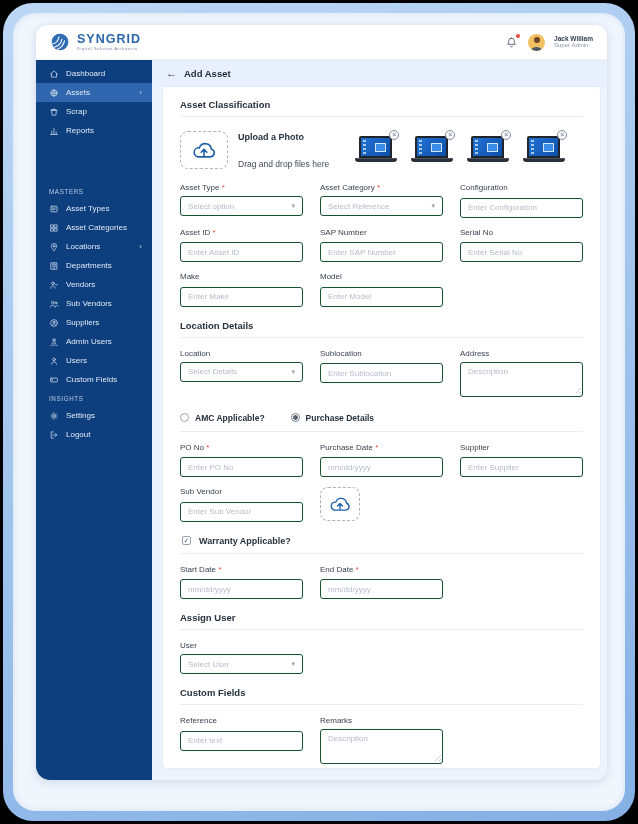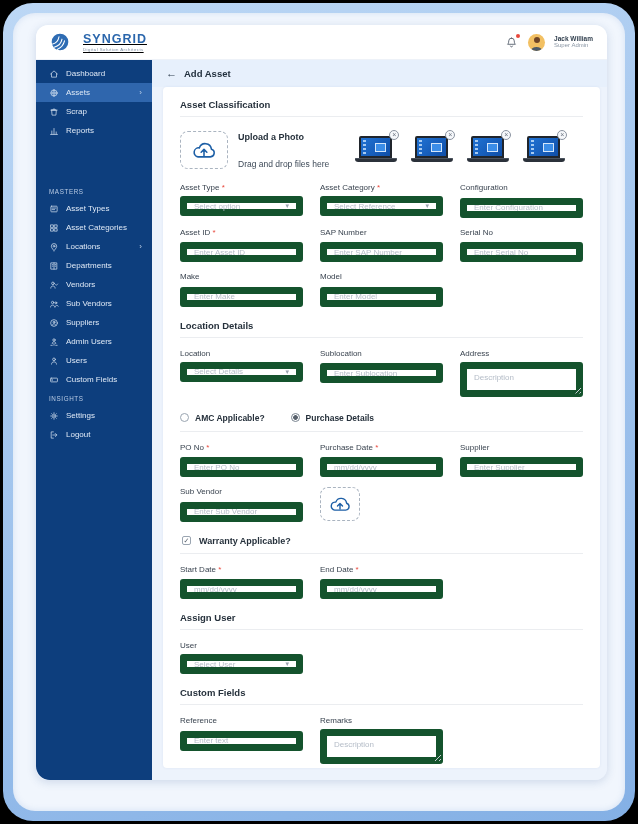--- a/index.html
+++ b/index.html
@@ -4,21 +4,21 @@
 <style>
   * { margin:0; padding:0; box-sizing:border-box; }
   html,body { width:638px; height:824px; background:#000; font-family:"Liberation Sans", sans-serif; overflow:hidden; }
   .stage { position:relative; width:638px; height:824px; }
   .bezel { position:absolute; inset:3px; border-radius:30px; background:linear-gradient(160deg,#bcd7f5,#84b0e5); }
   .surface { position:absolute; inset:13px; border-radius:22px; background:#f1f6fd; box-shadow:inset 0 0 6px rgba(120,160,210,.25); }
   .app { position:absolute; left:36px; top:25px; width:571px; height:755px; border-radius:12px; overflow:hidden; background:#edf3fc; box-shadow:0 2px 10px rgba(40,80,140,.18); display:flex; flex-direction:column; }
 
   
   .topbar { height:35px; background:#fff; display:flex; align-items:center; padding:0 14px; border-bottom:1px solid #eef2f8; flex:0 0 auto; }
-  .logo { display:flex; align-items:flex-end; gap:13px;text-decoration:underline; }
+  .logo { display:flex; align-items:center; gap:7px; }
   .logo-txt { display:flex; flex-direction:column; line-height:1; }
   .logo-name { font-size:12.5px; font-weight:bold; letter-spacing:1px; color:#2a66ac; }
   .logo-tag { font-size:4.3px; letter-spacing:.45px; color:#7d8da1; margin-top:2px; text-transform:capitalize; }
   .top-right { margin-left:auto; display:flex; align-items:center; gap:9px; }
   .bell { position:relative; width:14px; height:14px; cursor:pointer; }
   .bell .dot { position:absolute; top:-1px; right:-1px; width:4px; height:4px; border-radius:50%; background:#e8483c; }
   .avatar { width:17px; height:17px; border-radius:50%; overflow:hidden; background:#f2c063; position:relative; }
   .avatar .head { position:absolute; top:3px; left:5.5px; width:6px; height:6px; border-radius:50%; background:#6e4426; }
   .avatar .body { position:absolute; bottom:-3px; left:3px; width:11px; height:7px; border-radius:50% 50% 0 0; background:#4d5a68; }
   .uname { display:flex; flex-direction:column; line-height:1.2; }
@@ -60,21 +60,21 @@
   .lt-screen { position:absolute; left:6px; top:6px; width:33px; height:22px; border:2px solid #20252c; border-radius:2px 2px 0 0; background:linear-gradient(135deg,#2173d4,#0f4ea8); }
   .lt-screen .win { position:absolute; right:4px; top:5px; width:11px; height:9px; background:#3b8de8; border:1px solid #d4e6fb; }
   .lt-screen .icons { position:absolute; left:2px; top:2px; width:3px; height:14px; background:repeating-linear-gradient(180deg,#a7cbf2 0 2px,transparent 2px 4px); }
   .lt-base { position:absolute; left:2px; top:28px; width:42px; height:4px; background:#2b313a; border-radius:1px 1px 4px 4px; border-top:1px solid #4a525d; }
   .thumb .close { position:absolute; top:0; right:0; width:10px; height:10px; border-radius:50%; background:#f6f8fb; border:1px solid #8a93a0; color:#6b7480; font-size:7px; line-height:8px; text-align:center; cursor:pointer; }
 
   
   .grid3 { display:grid; grid-template-columns:repeat(3,1fr); column-gap:17px; row-gap:10px; }
   .flabel { font-size:8px; color:#39434f; margin-bottom:4px; }
   .req { color:#e8483c; }
-  .tinput, .sel, .tarea { width:100%; border:7px solid #14532d; border-radius:3px; background:#fff; font-family:"Liberation Sans",sans-serif; }
+  .tinput, .sel, .tarea { width:100%; border:1px solid #14532d; border-radius:3px; background:#fff; font-family:"Liberation Sans",sans-serif; }
   .tinput { height:20px; padding:0 7px; font-size:8px; color:#333; }
   .tinput::placeholder, .tarea::placeholder { color:#b4bcc7; font-size:8px; }
   .sel { height:20px; display:flex; align-items:center; justify-content:space-between; padding:0 7px; cursor:pointer; }
   .sel .ph { font-size:8px; color:#b4bcc7; }
   .sel .chev { font-size:7px; color:#98a2ae; }
   .ta-wrap { position:relative; }
   .tarea { height:35px; padding:4px 7px; font-size:14px; color:#333; resize:none; display:block; }
   .rsz { position:absolute; right:2px; bottom:3px; width:7px; height:7px; background:repeating-linear-gradient(135deg,transparent 0 2px,#c9ced4 2px 3px); clip-path:polygon(100% 0,100% 100%,0 100%); }
 
   

